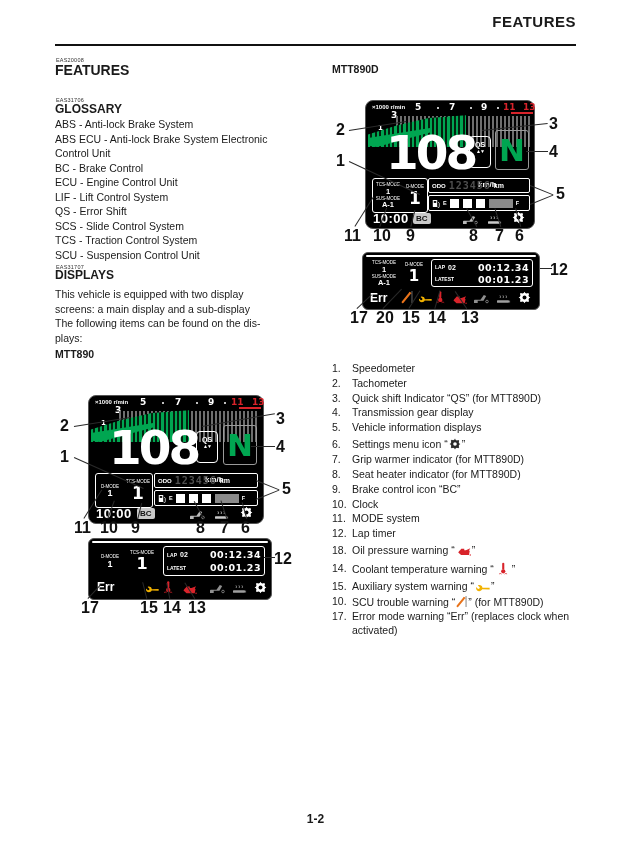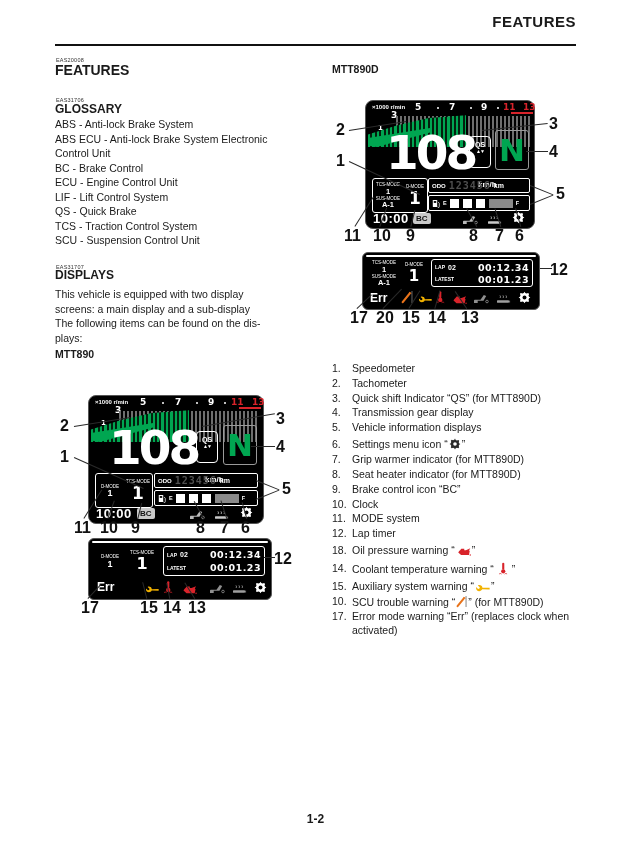--- a/index.html
+++ b/index.html
@@ -93,21 +93,22 @@
 
   <div class="abs code" style="left:56px;top:97px">EAS31706</div>
   <div class="abs h2" style="left:55px;top:102px">GLOSSARY</div>
   <div class="abs" style="left:55px;top:117px">
     <div class="body-line">ABS - Anti-lock Brake System</div>
     <div class="body-line">ABS ECU - Anti-lock Brake System Electronic</div>
     <div class="body-line">Control Unit</div>
     <div class="body-line">BC - Brake Control</div>
     <div class="body-line">ECU - Engine Control Unit</div>
     <div class="body-line">LIF - Lift Control System</div>
-    <div class="body-line">QS - Quick Brake</div>
+    <div class="body-line">QS - Error Shift</div>
+    <div class="body-line">SCS - Slide Control System</div>
     <div class="body-line">TCS - Traction Control System</div>
     <div class="body-line">SCU - Suspension Control Unit</div>
   </div>
 
   <div class="abs code" style="left:56px;top:264px">EAS31707</div>
   <div class="abs h2" style="left:55px;top:268px">DISPLAYS</div>
   <div class="abs" style="left:55px;top:287px">
     <div class="body-line">This vehicle is equipped with two display</div>
     <div class="body-line">screens: a main display and a sub-display</div>
     <div class="body-line">The following items can be found on the dis-</div>

